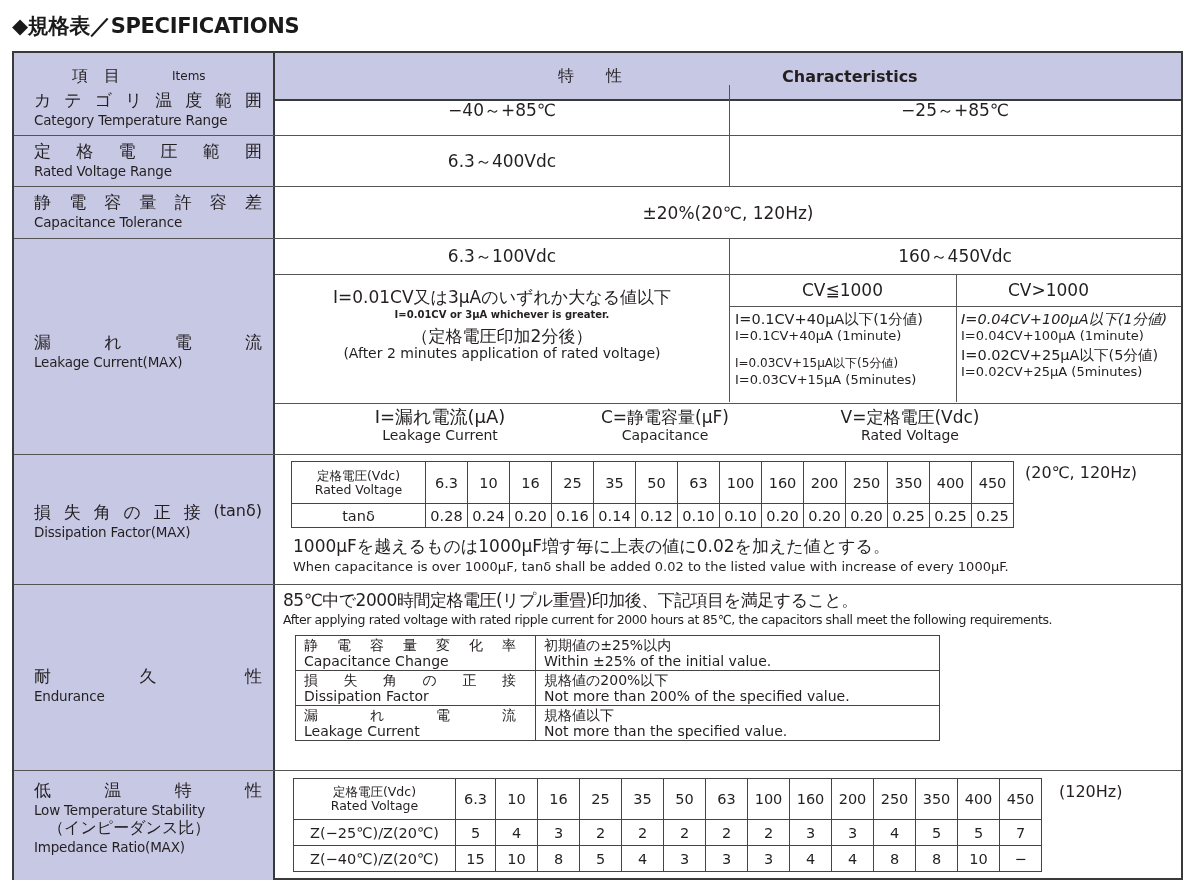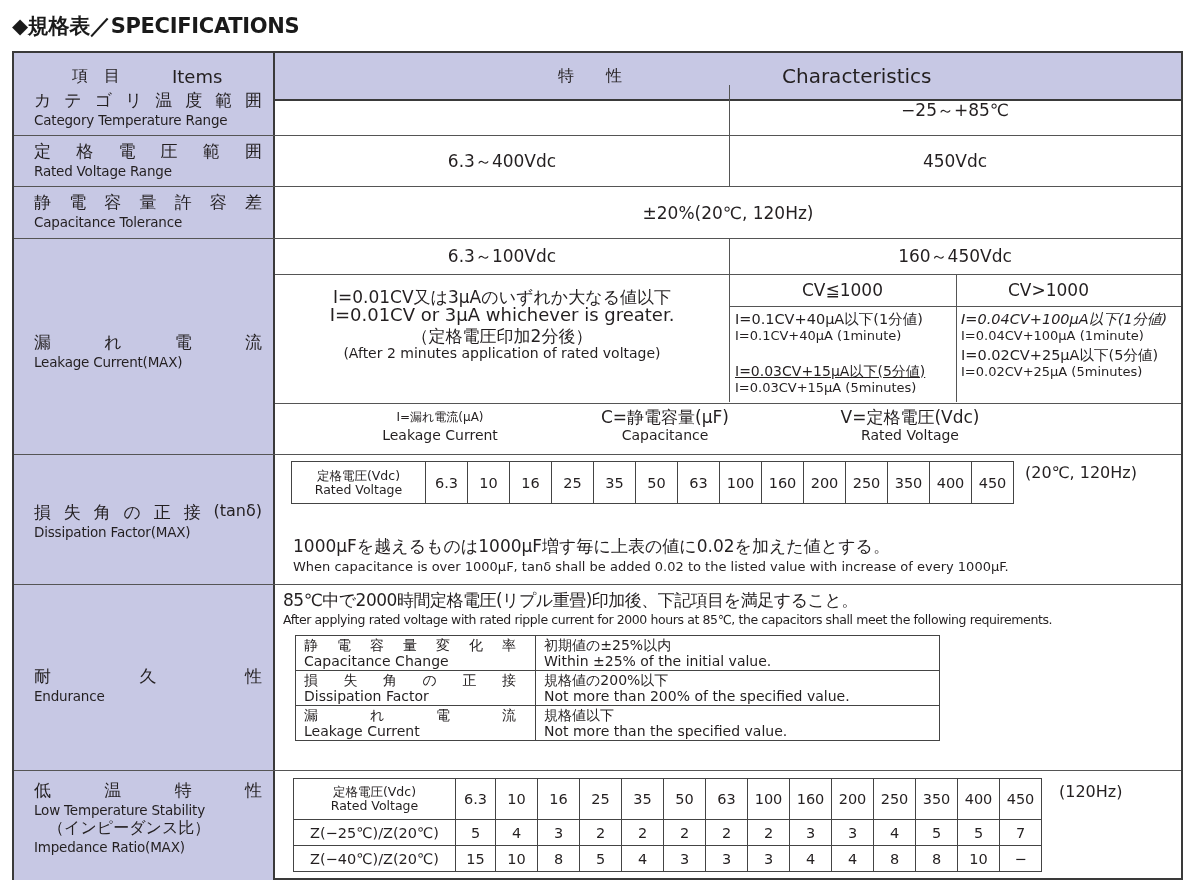--- a/index.html
+++ b/index.html
@@ -38,45 +38,46 @@
 </head>
 <body>
 
 <div class="title">◆規格表／SPECIFICATIONS</div>
 
 <div class="spec">
 
   <div class="row hdr" style="top:0;height:48px;border-bottom:2px solid #3a3a3a;">
     <div class="lab">
       <span class="hdr-txt" style="left:58px;font-size:16px;">項　目</span>
-      <span class="hdr-txt" style="left:158px;font-size:18px;">Items</span>
+      <span class="hdr-txt" style="left:158px;font-size:12px;">Items</span>
     </div>
     <div class="val">
       <span class="hdr-txt" style="left:283px;font-size:16px;">特　　性</span>
-      <span class="hdr-txt" style="left:507px;font-size:20px;">Characteristics</span>
+      <span class="hdr-txt" style="left:507px;font-size:16px;font-weight:bold;">Characteristics</span>
     </div>
   </div>
 
   <div class="row" style="top:32px;height:51px;">
     <div class="lab">
       <div class="lab-inner" style="top:4px;">
         <div class="jp">
           <span>カ</span>
             <span>テ</span>
             <span>ゴ</span>
             <span>リ</span>
             <span>温</span>
             <span>度</span>
             <span>範</span>
             <span>囲</span>
         </div>
         <div class="en">Category Temperature Range</div>
       </div>
     </div>
     <div class="val">
+      <div class="cell" style="left:0;width:454px;top:0;bottom:0;">−40～+85℃</div>
       <div class="vline" style="left:454px;"></div>
       <div class="cell" style="left:454px;right:0;top:0;bottom:0;">−25～+85℃</div>
     </div>
   </div>
 
   <div class="row" style="top:83px;height:51px;">
     <div class="lab">
       <div class="lab-inner" style="top:4px;">
         <div class="jp">
           <span>定</span>
@@ -85,21 +86,20 @@
             <span>圧</span>
             <span>範</span>
             <span>囲</span>
         </div>
         <div class="en">Rated Voltage Range</div>
       </div>
     </div>
     <div class="val">
       <div class="cell" style="left:0;width:454px;top:0;bottom:0;">6.3～400Vdc</div>
       <div class="vline" style="left:454px;"></div>
-      <div class="cell" style="left:454px;right:0;top:0;bottom:0;">450Vdc</div>
     </div>
   </div>
 
   <div class="row" style="top:134px;height:52px;">
     <div class="lab">
       <div class="lab-inner" style="top:4px;">
         <div class="jp">
           <span>静</span>
             <span>電</span>
             <span>容</span>
@@ -131,44 +131,44 @@
     <div class="val">
       <div class="cell" style="left:0;width:454px;top:0;height:35px;">6.3～100Vdc</div>
       <div class="cell" style="left:454px;right:0;top:0;height:35px;">160～450Vdc</div>
       <div class="vline" style="left:454px;bottom:52px;"></div>
       <div class="hline" style="top:35px;"></div>
       <div class="hline" style="top:67px;left:454px;"></div>
       <div class="hline" style="top:164px;"></div>
 
       <div style="position:absolute;left:0;width:454px;top:48px;text-align:center;line-height:20px;">
         <div style="font-size:17px;">I=0.01CV又は3μAのいずれか大なる値以下</div>
-        <div style="font-size:18px;line-height:15px;">I=0.01CV or 3μA whichever is greater.</div>
+        <div style="font-size:10px;line-height:15px;font-weight:bold;">I=0.01CV or 3μA whichever is greater.</div>
         <div style="font-size:17px;margin-top:4px;">（定格電圧印加2分後）</div>
         <div style="font-size:14px;line-height:15px;">(After 2 minutes application of rated voltage)</div>
       </div>
 
       <div class="cell" style="left:454px;width:227px;top:35px;height:32px;">CV≦1000</div>
       <div class="cell" style="left:641px;right:0;top:35px;height:32px;">CV&gt;1000</div>
       <div class="vline" style="left:681px;top:35px;bottom:52px;"></div>
 
       <div style="position:absolute;left:460px;top:72px;width:222px;">
         <div style="font-size:14.5px;line-height:17px;">I=0.1CV+40μA以下(1分値)</div>
         <div style="font-size:13px;line-height:15px;">I=0.1CV+40μA (1minute)</div>
-        <div style="font-size:14px;line-height:17px;margin-top:20px;text-decoration:underline;">I=0.03CV+15μA以下(5分値)</div>
+        <div style="font-size:12px;line-height:17px;margin-top:12px;">I=0.03CV+15μA以下(5分値)</div>
         <div style="font-size:13px;line-height:15px;">I=0.03CV+15μA (5minutes)</div>
       </div>
       <div style="position:absolute;left:686px;top:72px;right:0;">
         <div style="font-size:14.5px;line-height:17px;font-style:italic;">I=0.04CV+100μA以下(1分値)</div>
         <div style="font-size:13px;line-height:15px;">I=0.04CV+100μA (1minute)</div>
         <div style="font-size:14.5px;line-height:17px;margin-top:4px;">I=0.02CV+25μA以下(5分値)</div>
         <div style="font-size:13px;line-height:15px;">I=0.02CV+25μA (5minutes)</div>
       </div>
 
       <div style="position:absolute;left:85px;top:168px;text-align:center;width:160px;">
-        <div style="font-size:12px;line-height:20px;">I=漏れ電流(μA)</div>
+        <div style="font-size:18px;line-height:20px;">I=漏れ電流(μA)</div>
         <div style="font-size:14px;line-height:16px;">Leakage Current</div>
       </div>
       <div style="position:absolute;left:310px;top:168px;text-align:center;width:160px;">
         <div style="font-size:17px;line-height:20px;">C=静電容量(μF)</div>
         <div style="font-size:14px;line-height:16px;">Capacitance</div>
       </div>
       <div style="position:absolute;left:545px;top:168px;text-align:center;width:180px;">
         <div style="font-size:17px;line-height:20px;">V=定格電圧(Vdc)</div>
         <div style="font-size:14px;line-height:16px;">Rated Voltage</div>
       </div>
@@ -205,20 +205,37 @@
           <td style="width:42px;">35</td>
           <td style="width:42px;">50</td>
           <td style="width:42px;">63</td>
           <td style="width:42px;">100</td>
           <td style="width:42px;">160</td>
           <td style="width:42px;">200</td>
           <td style="width:42px;">250</td>
           <td style="width:42px;">350</td>
           <td style="width:42px;">400</td>
           <td style="width:42px;">450</td>
+        </tr>
+        <tr style="height:24px;">
+          <td>tanδ</td>
+          <td>0.28</td>
+          <td>0.24</td>
+          <td>0.20</td>
+          <td>0.16</td>
+          <td>0.14</td>
+          <td>0.12</td>
+          <td>0.10</td>
+          <td>0.10</td>
+          <td>0.20</td>
+          <td>0.20</td>
+          <td>0.20</td>
+          <td>0.25</td>
+          <td>0.25</td>
+          <td>0.25</td>
         </tr>
       </tbody>
         </table>
       <div style="position:absolute;left:750px;top:8px;font-size:16px;">(20℃, 120Hz)</div>
       <div style="position:absolute;left:18px;top:80px;font-size:17px;">1000μFを越えるものは1000μF増す毎に上表の値に0.02を加えた値とする。</div>
       <div style="position:absolute;left:18px;top:104px;font-size:13px;">When capacitance is over 1000μF, tanδ shall be added 0.02 to the listed value with increase of every 1000μF.</div>
     </div>
   </div>
 
   <div class="row" style="top:532px;height:186px;">

